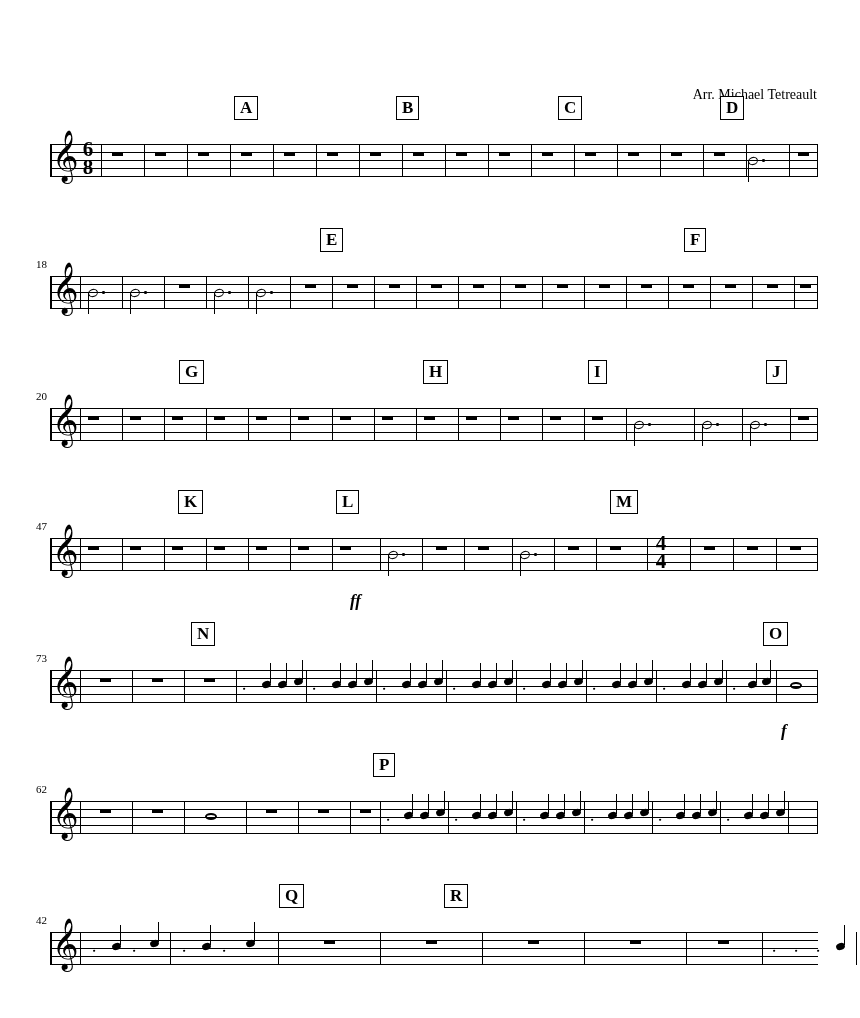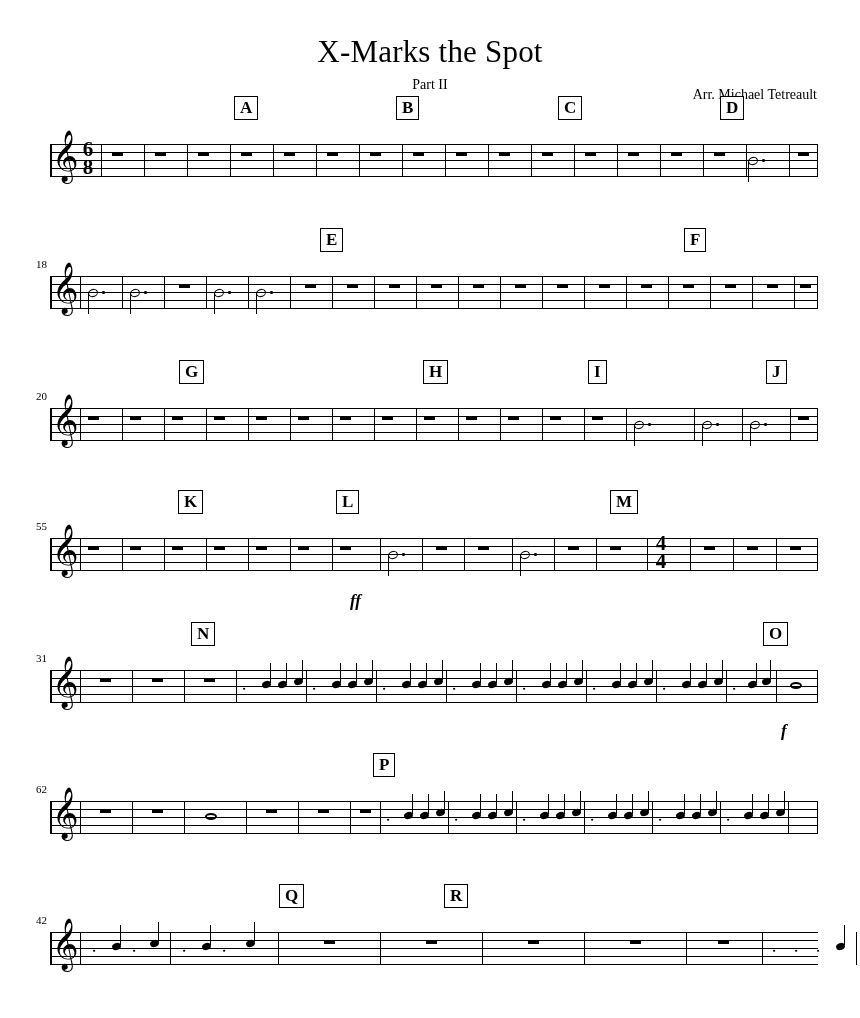--- a/index.html
+++ b/index.html
@@ -194,22 +194,20 @@
     border: 2px solid #000;
     border-radius: 50%;
     box-sizing: border-box;
   }
 </style>
 </head>
 <body>
 
 <div class="sheet">
 
-  <div class="title">X-Marks the Spot</div>
-  <div class="subtitle">Part II</div>
   <div class="arranger">Arr. Michael Tetreault</div>
 
   <div class="system" style="top:118px;">
     <div class="rehearsal" style="left:234px;">A</div>
     <div class="rehearsal" style="left:396px;">B</div>
     <div class="rehearsal" style="left:558px;">C</div>
     <div class="rehearsal" style="left:720px;">D</div>
 
     <div class="staff">
       <div class="line l0"></div>
@@ -395,21 +393,21 @@
 
       <div class="notehead open" style="left:700px; top:13px;"></div>
       <div class="stem" style="left:700px; top:16px; height:22px;"></div>
       <div class="dot" style="left:714px; top:15px;"></div>
 
       <div class="wholerest" style="left:748px;"></div>
     </div>
   </div>
 
   <div class="system" style="top:512px;">
-    <div class="measnum">55</div>
+    <div class="measnum">47</div>
     <div class="rehearsal" style="left:178px;">K</div>
     <div class="rehearsal" style="left:336px;">L</div>
     <div class="rehearsal" style="left:610px;">M</div>
     <div class="dynamic" style="left:350px; top:79px;">ff</div>
 
     <div class="staff">
       <div class="line l0"></div>
       <div class="line l1"></div>
       <div class="line l2"></div>
       <div class="line l3"></div>
@@ -462,21 +460,21 @@
 
       <div class="wholerest" style="left:518px;"></div>
       <div class="wholerest" style="left:560px;"></div>
       <div class="wholerest" style="left:654px;"></div>
       <div class="wholerest" style="left:697px;"></div>
       <div class="wholerest" style="left:740px;"></div>
     </div>
   </div>
 
   <div class="system" style="top:644px;">
-    <div class="measnum">31</div>
+    <div class="measnum">73</div>
     <div class="rehearsal" style="left:191px;">N</div>
     <div class="rehearsal" style="left:763px;">O</div>
     <div class="dynamic" style="left:781px; top:77px;">f</div>
 
     <div class="staff">
       <div class="line l0"></div>
       <div class="line l1"></div>
       <div class="line l2"></div>
       <div class="line l3"></div>
       <div class="line l4"></div>

